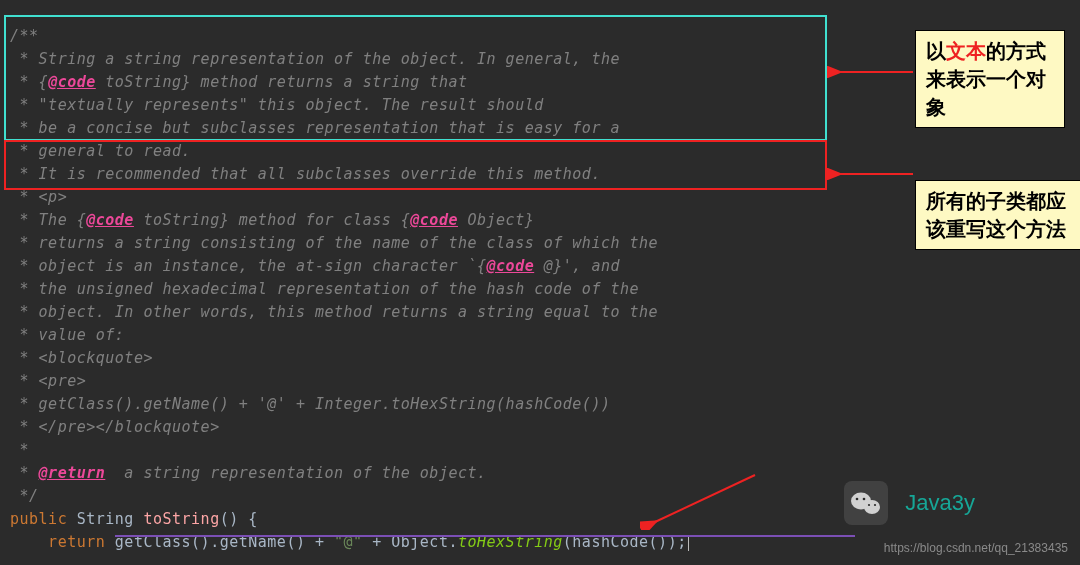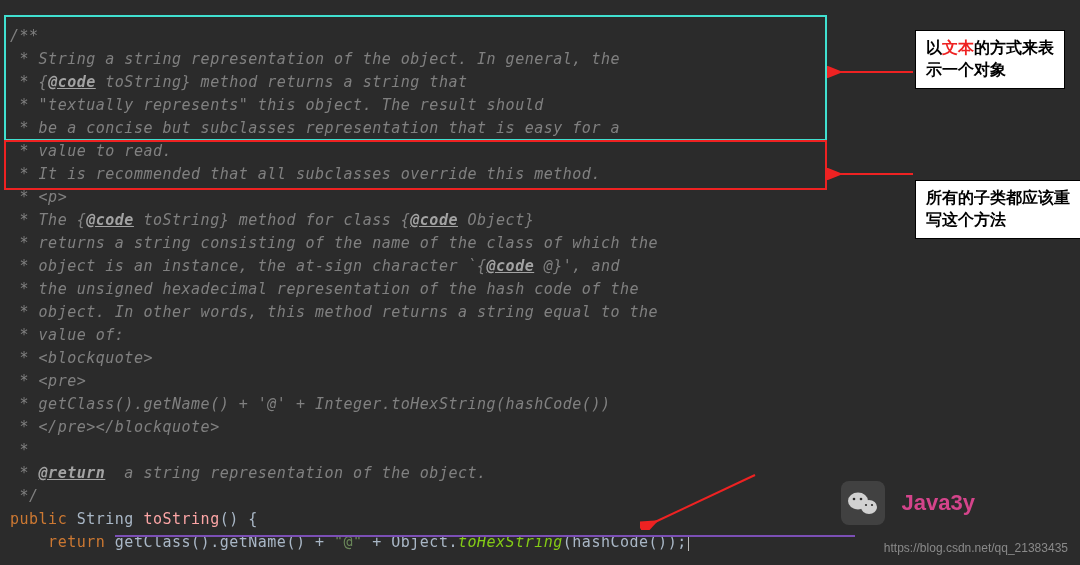--- a/index.html
+++ b/index.html
@@ -15,21 +15,21 @@
   }
   .code-area {
     padding: 2px 10px;
     line-height: 23px;
     position: relative;
     white-space: pre;
     font-style: italic;
     letter-spacing: 0.5px;
   }
   .comment { color: #808080; }
-  .doc-tag { color: #a3a3a3; text-decoration: underline; font-weight: bold; }
+  .doc-tag { color: #ec4899; text-decoration: underline; font-weight: bold; }
   .keyword { color: #cc7832; font-style: normal; }
   .class-name { color: #a9b7c6; font-style: normal; }
   .method { color: #fca5a5; font-style: normal; }
   .plain { color: #a9b7c6; font-style: normal; }
   .string { color: #6a8759; font-style: normal; }
   .italic-call { color: #84cc16; font-style: italic; }
 
   .box-cyan {
     position: absolute;
     border: 2px solid #40e0d0;
@@ -39,25 +39,25 @@
   }
   .box-red {
     position: absolute;
     border: 2px solid #ee2222;
     left: 4px; top: 140px;
     width: 823px; height: 50px;
     pointer-events: none;
   }
   .annotation {
     position: absolute;
-    background: #ffffff;
+    background: #fef9c3;
     border: 1.5px solid #000000;
     padding: 6px 10px;
     font-family: "SimSun", "Microsoft YaHei", sans-serif;
-    font-size: 16px;
+    font-size: 20px;
     font-weight: bold;
     color: #000000;
     font-style: normal;
     line-height: 1.4;
     letter-spacing: 0;
   }
   .annotation .red-text { color: #ee2222; }
   .anno1 { left: 915px; top: 30px; width: 150px; }
   .anno2 { left: 915px; top: 180px; width: 174px; }
 
@@ -76,26 +76,25 @@
   }
   .wm-icon {
     width: 44px; height: 44px;
     border-radius: 8px;
     background: rgba(255,255,255,0.12);
     display: inline-flex;
     align-items: center; justify-content: center;
     vertical-align: middle;
   }
   .wm-text {
-    color: #ec4899;
+    color: #14b8a6;
     font-family: "Microsoft YaHei", sans-serif;
     font-size: 22px;
     vertical-align: middle;
     margin-left: 8px;
-    font-weight: bold;
   }
   .url-watermark {
     position: absolute;
     right: 12px;
     bottom: 10px;
     color: #8a8a8a;
     font-size: 12px;
     font-family: Arial, sans-serif;
     font-style: normal;
     letter-spacing: 0;
@@ -119,21 +118,21 @@
 </style>
 </head>
 <body>
 
 <div class="code-area">
 <span class="comment">/**</span>
 <span class="comment"> * String a string representation of the object. In general, the</span>
 <span class="comment"><span> * {</span><span class="doc-tag">@code</span><span> toString} method returns a string that</span></span>
 <span class="comment"> * "textually represents" this object. The result should</span>
 <span class="comment"> * be a concise but subclasses representation that is easy for a</span>
-<span class="comment"> * value to read.</span>
+<span class="comment"> * general to read.</span>
 <span class="comment"> * It is recommended that all subclasses override this method.</span>
 <span class="comment"> * &lt;p&gt;</span>
 <span class="comment"><span> * The {</span><span class="doc-tag">@code</span><span> toString} method for class {</span><span class="doc-tag">@code</span><span> Object}</span></span>
 <span class="comment"> * returns a string consisting of the name of the class of which the</span>
 <span class="comment"><span> * object is an instance, the at-sign character `{</span><span class="doc-tag">@code</span><span> @}', and</span></span>
 <span class="comment"> * the unsigned hexadecimal representation of the hash code of the</span>
 <span class="comment"> * object. In other words, this method returns a string equal to the</span>
 <span class="comment"> * value of:</span>
 <span class="comment"> * &lt;blockquote&gt;</span>
 <span class="comment"> * &lt;pre&gt;</span>

